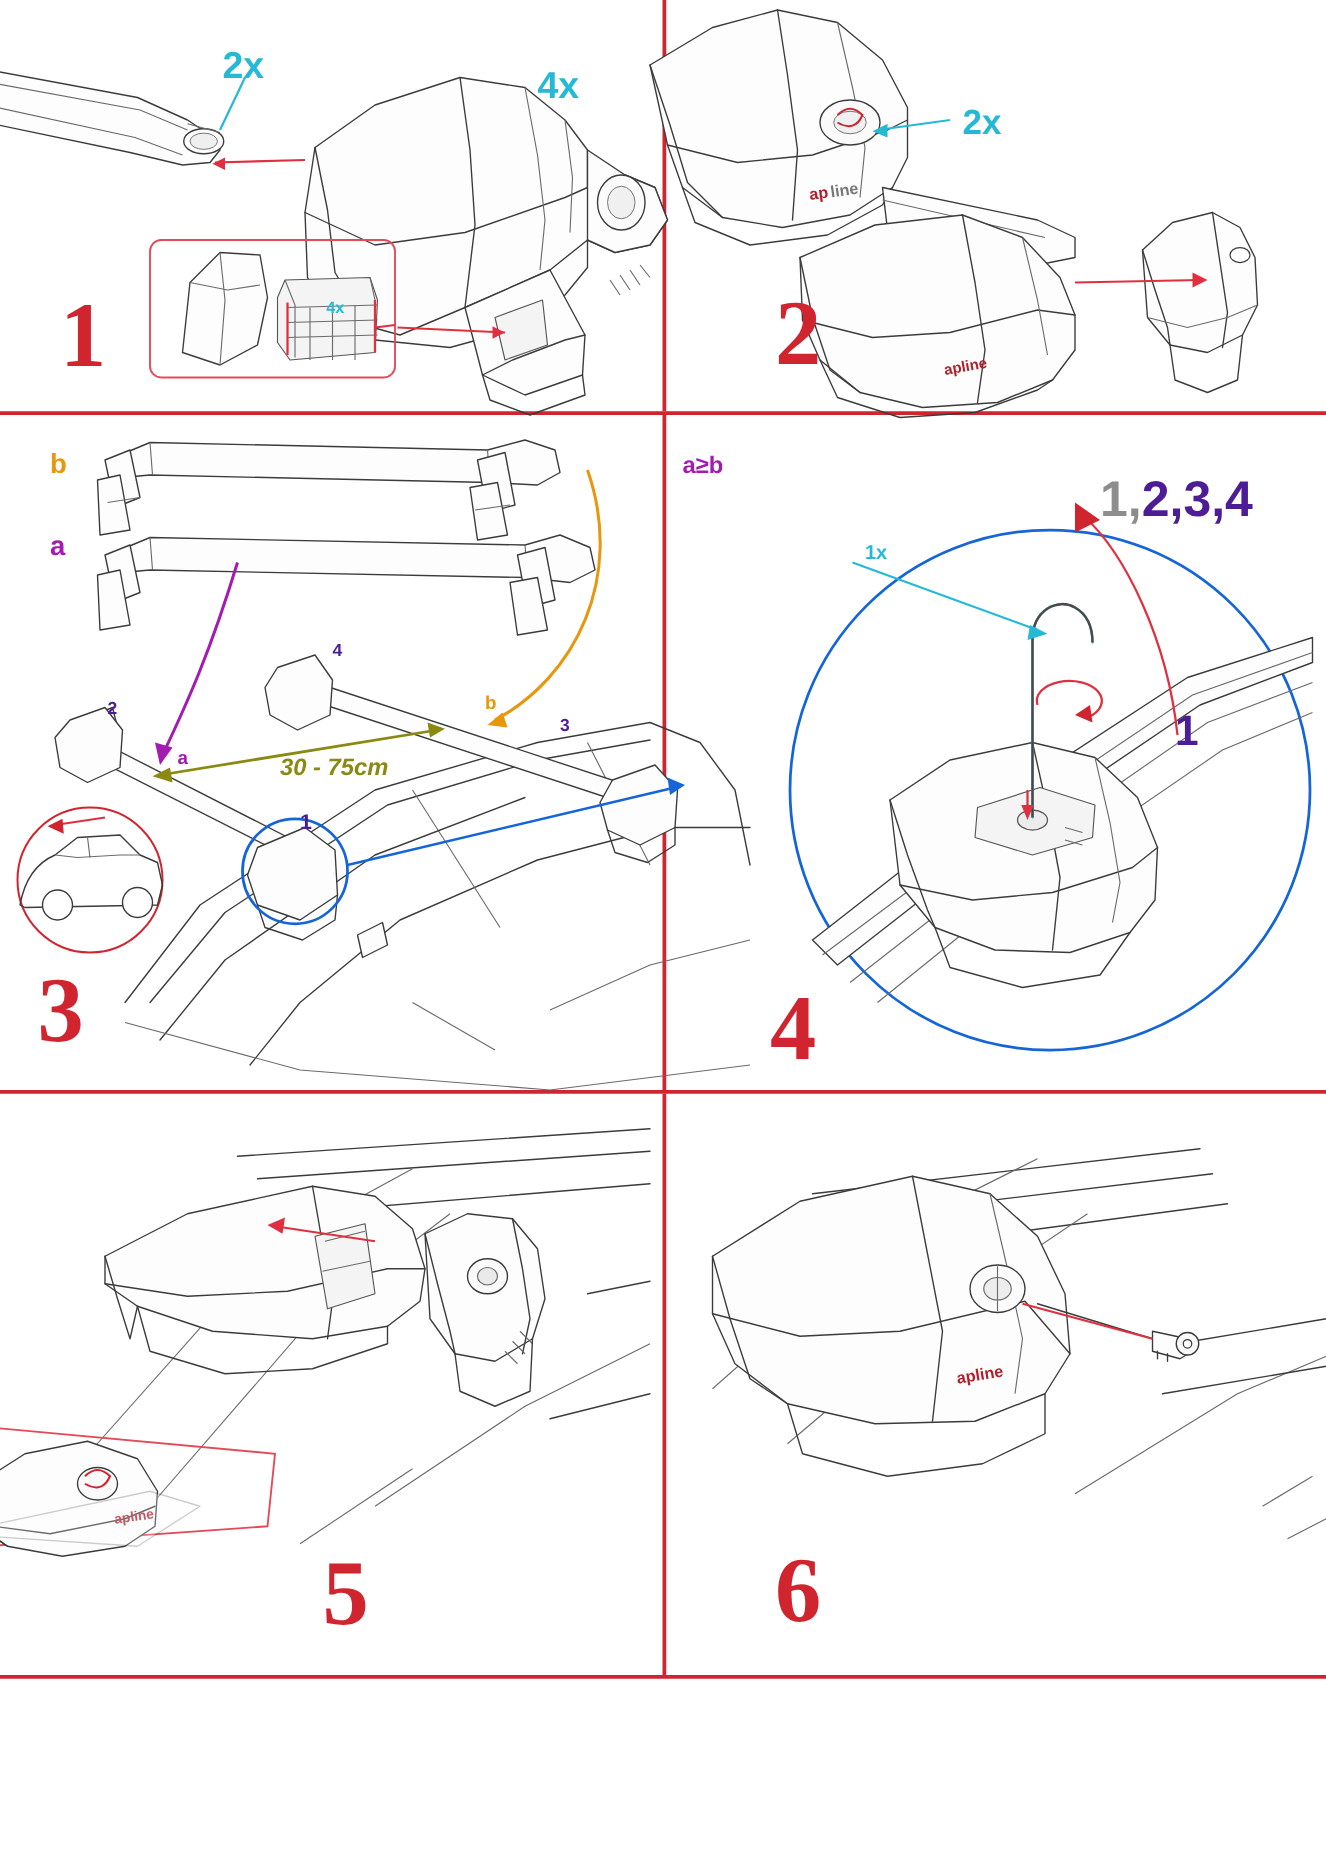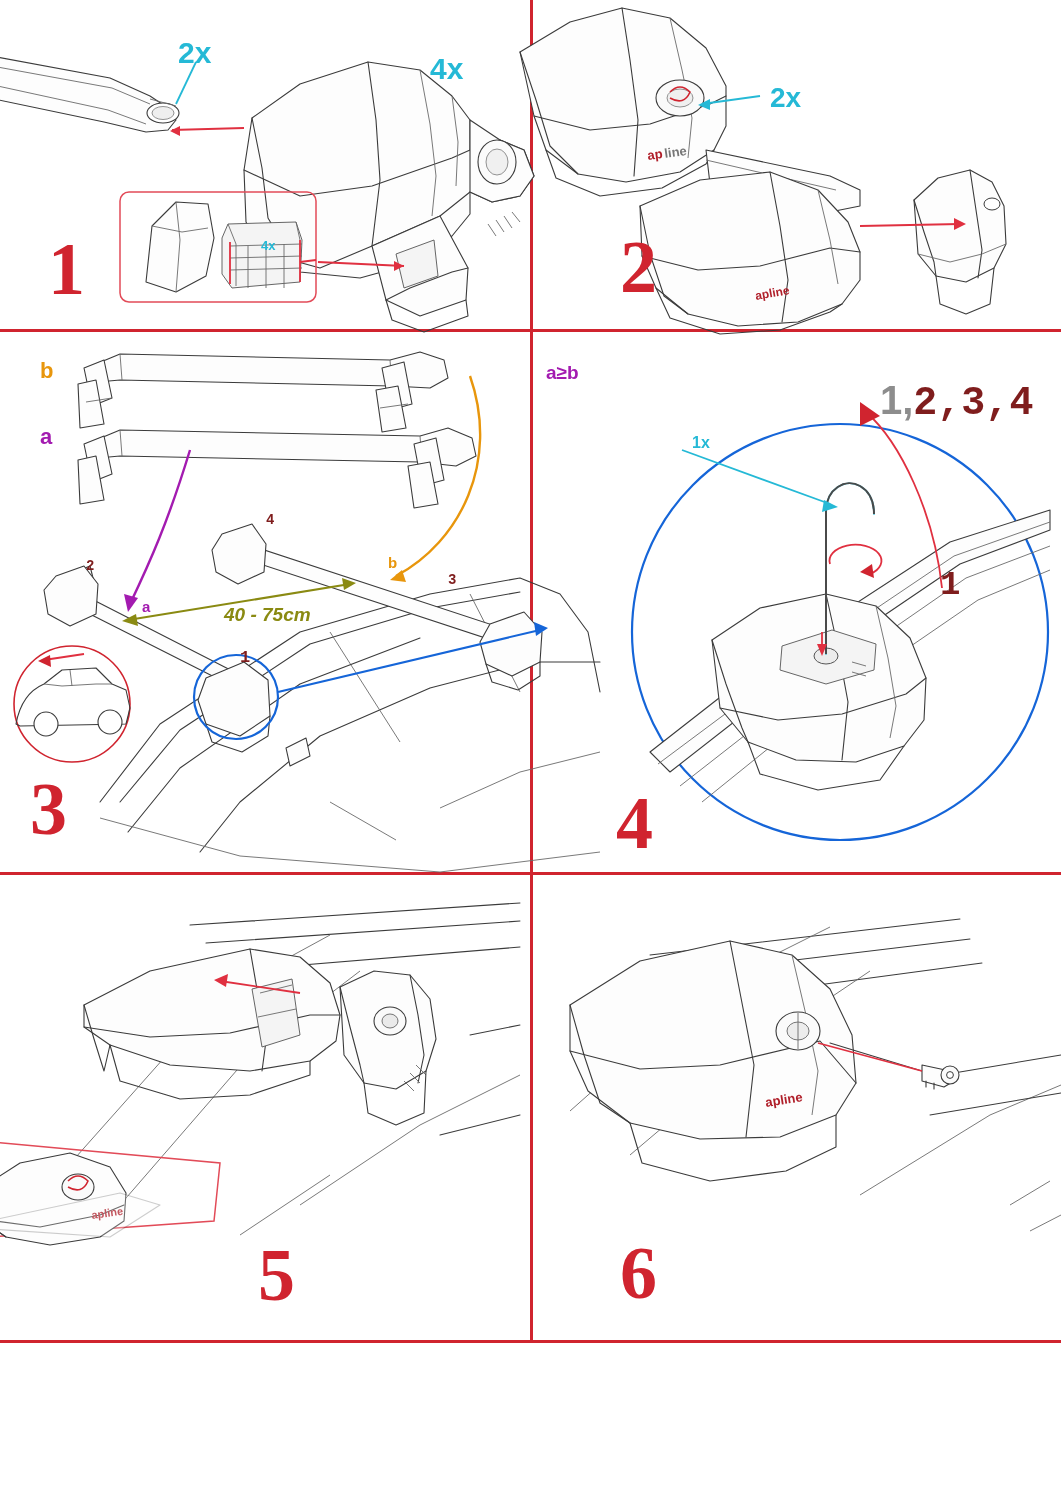--- a/index.html
+++ b/index.html
@@ -8,21 +8,21 @@
   .sheet{position:absolute;left:0;top:0;width:910px;height:1500px;}
 
   
   .hr{position:absolute;left:0;width:1061px;height:3px;background:#d0242f;}
 
   
   .step-num{position:absolute;font-family:"Liberation Serif",serif;
             font-weight:700;color:#d0242f;font-size:74px;line-height:1;}
   .lbl{position:absolute;font-family:"Liberation Sans",sans-serif;}
   .cyan{color:#25b9d6;}
-  .blue{color:#7f1d1d;font-family:Liberation Mono, monospace;}
+  .blue{color:#4c1d95;}
   .purple{color:#a31bb0;}
   .orange{color:#e8960c;}
   .olive{color:#8a8a12;}
   .grey{color:#8d8d8d;}
 
   svg{position:absolute;left:0;top:0;overflow:visible;}
   .ln{fill:none;stroke:#3b3b3b;stroke-width:1.1;stroke-linejoin:round;stroke-linecap:round;}
   .ln2{fill:none;stroke:#6a6a6a;stroke-width:.9;}
   .lnf{fill:#fdfdfd;stroke:#3b3b3b;stroke-width:1.1;stroke-linejoin:round;}
   .lnf2{fill:#f4f4f4;stroke:#555;stroke-width:.9;stroke-linejoin:round;}
@@ -229,21 +229,21 @@
     </g>
   </svg>
   <div class="lbl orange" style="left:40px;top:358px;font-size:22px;font-weight:700;">b</div>
   <div class="lbl purple" style="left:40px;top:424px;font-size:22px;font-weight:700;">a</div>
   <div class="lbl purple" style="left:142px;top:598px;font-size:15px;font-weight:700;">a</div>
   <div class="lbl orange" style="left:388px;top:554px;font-size:15px;font-weight:700;">b</div>
   <div class="lbl blue" style="left:86px;top:558px;font-size:14px;font-weight:700;">2</div>
   <div class="lbl blue" style="left:266px;top:512px;font-size:14px;font-weight:700;">4</div>
   <div class="lbl blue" style="left:448px;top:572px;font-size:14px;font-weight:700;">3</div>
   <div class="lbl blue" style="left:240px;top:648px;font-size:17px;font-weight:700;">1</div>
-  <div class="lbl olive" style="left:224px;top:604px;font-size:19px;font-weight:700;font-style:italic;">40 - 75cm</div>
+  <div class="lbl olive" style="left:224px;top:604px;font-size:19px;font-weight:700;font-style:italic;">30 - 75cm</div>
   <div class="step-num" style="left:30px;top:772px;">3</div>
 
   <svg width="531" height="543" style="left:530px;top:332px;">
     <circle cx="310" cy="300" r="208" class="circle-blue"></circle>
     <g clip-path="none">
 
       <path class="lnf" d="M120,420 L230,334 L420,210 L520,178 L520,198 L430,232 L250,354 L140,440 Z"></path>
       <path class="ln2" d="M128,432 L246,344 L424,224 L520,190"></path>
       <path class="ln2" d="M150,454 L260,368 L436,246 L520,214"></path>
       <path class="ln2" d="M172,470 L276,386 L448,268 L520,238"></path>

